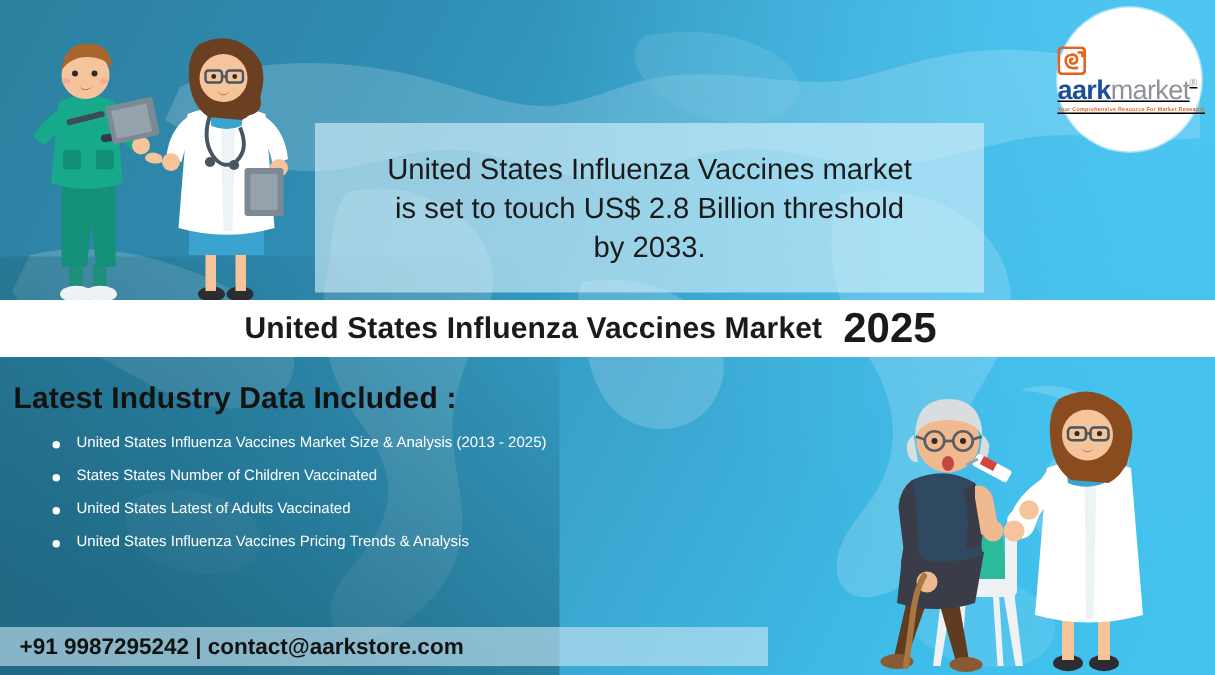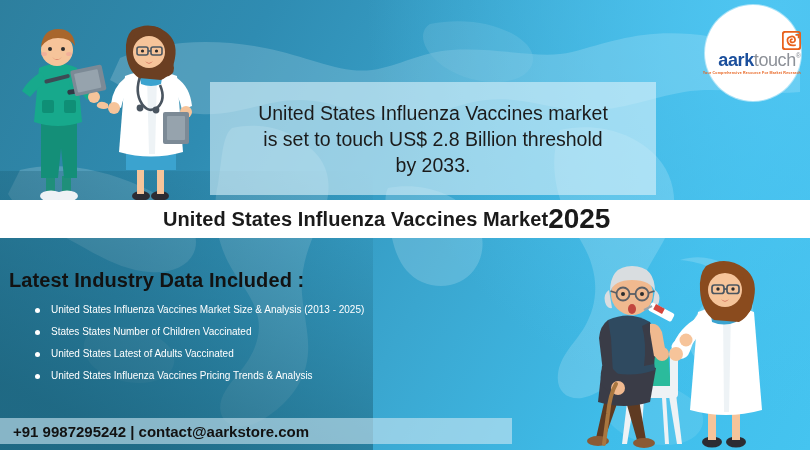--- a/index.html
+++ b/index.html
@@ -47,25 +47,25 @@
     background:#ffffff;
     display:flex; align-items:center;
     padding-left:163px;
   }
   .title-main {
     font-size:20px; font-weight:bold; color:#1a1a1a;
     letter-spacing:.1px; white-space:nowrap;
   }
   .title-year {
     font-size:28px; font-weight:bold; color:#1a1a1a;
-    white-space:nowrap;
-  }
-
-  
-  .body-area { position:absolute; left:0; top:254px; width:810px; height:197px; }
+    margin-left:14px; white-space:nowrap;
+  }
+
+  
+  .body-area { position:absolute; left:0; top:240px; width:810px; height:197px; }
   .section-heading {
     position:absolute; left:9px; top:15px;
     font-size:20px; font-weight:bold; color:#121212;
     letter-spacing:.1px; white-space:nowrap;
   }
   ul.bullets {
     position:absolute; left:30px; top:47px; width:500px;
     list-style:none;
   }
   ul.bullets li {
@@ -89,22 +89,23 @@
   .contact-text {
     font-size:15px; font-weight:bold; color:#121212; white-space:nowrap;
   }
 
   
   .logo-badge {
     position:absolute; right:9px; top:5px;
     width:96px; height:96px; border-radius:50%;
     background:#ffffff;
     display:flex; flex-direction:column;
-    align-items:flex-end; justify-content:center;
+    align-items:flex-start; justify-content:center;
     box-shadow:0 0 0 1px rgba(255,255,255,.5);
+    text-decoration:underline;
   }
   .logo-mark { width:19px; height:19px; margin-bottom:1px; }
   .logo-word { display:flex; align-items:flex-start; line-height:1; }
   .logo-aark { font-size:18px; font-weight:bold; color:#1b4f9c; letter-spacing:-.4px; }
   .logo-store { font-size:18px; color:#8d9198; letter-spacing:-.4px; }
   .logo-reg { font-size:7px; color:#8d9198; margin-top:1px; }
   .logo-tag {
     font-size:3.6px; color:#e8611c; margin-top:2.5px;
     letter-spacing:.18px; white-space:nowrap; font-weight:bold;
   }
@@ -292,21 +293,21 @@
   </div>
 
   <div class="logo-badge">
     <svg class="logo-mark" viewBox="0 0 24 24">
       <rect x="1" y="1" width="22" height="22" rx="3" fill="none" stroke="#e8611c" stroke-width="2.4"></rect>
       <path d="M16.5 18 q-8 1.5 -9.5 -5 q-1 -5 4.5 -6 q4.5 -.8 5 3.5 q.4 3.5 -3.3 3.8 q-2.6 .2 -2.6 -2 q0 -1.8 1.9 -1.9" fill="none" stroke="#e8611c" stroke-width="2.2" stroke-linecap="round"></path>
       <path d="M17 5 l4 0 l0 4" fill="none" stroke="#e8611c" stroke-width="2.2"></path>
     </svg>
     <div class="logo-word">
       <span class="logo-aark">aark</span>
-      <span class="logo-store">touch</span>
+      <span class="logo-store">market</span>
       <span class="logo-reg">®</span>
     </div>
     <div class="logo-tag">Your Comprehensive Resource For Market Research</div>
   </div>
 
   <div class="callout">
     <div class="callout-line">United States Influenza Vaccines market</div>
     <div class="callout-line">is set to touch US$ 2.8 Billion threshold</div>
     <div class="callout-line">by 2033.</div>
   </div>

